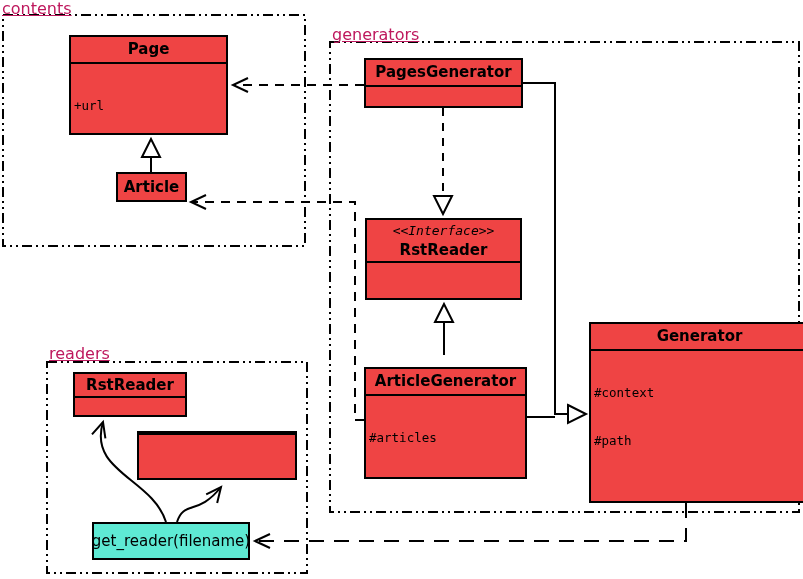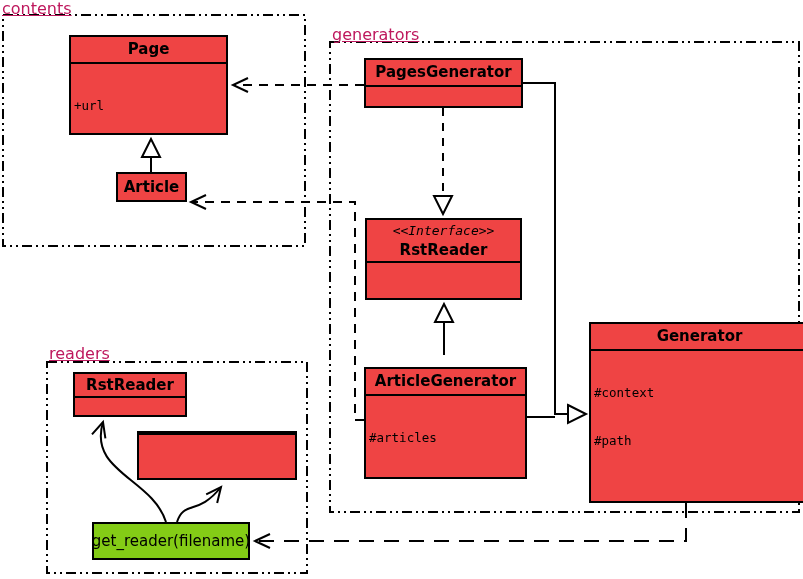--- a/index.html
+++ b/index.html
@@ -27,21 +27,21 @@
     font-size:13px;line-height:16px;text-align:center;font-weight:normal;
     padding-top:3px;flex:0 0 auto;font-style:italic;
   }
   .uml-stereo + .uml-title{line-height:22px;}
   .uml-sec{
     border-top:2px solid #000;padding:2px 3px;flex:0 0 auto;
     font-family:"DejaVu Sans Mono","Liberation Mono",monospace;
     font-size:12.5px;line-height:16px;white-space:pre;
   }
   .plain-box{
-    position:absolute;box-sizing:border-box;background:#84cc16;
+    position:absolute;box-sizing:border-box;background:#5eead4;
     border:2px solid #000;display:flex;align-items:center;justify-content:center;
     font-size:15px;white-space:nowrap;
   }
 </style>
 </head>
 <body>
 
 <div class="canvas">
 
   <svg class="layer" viewBox="0 0 803 579" xmlns="http://www.w3.org/2000/svg">

